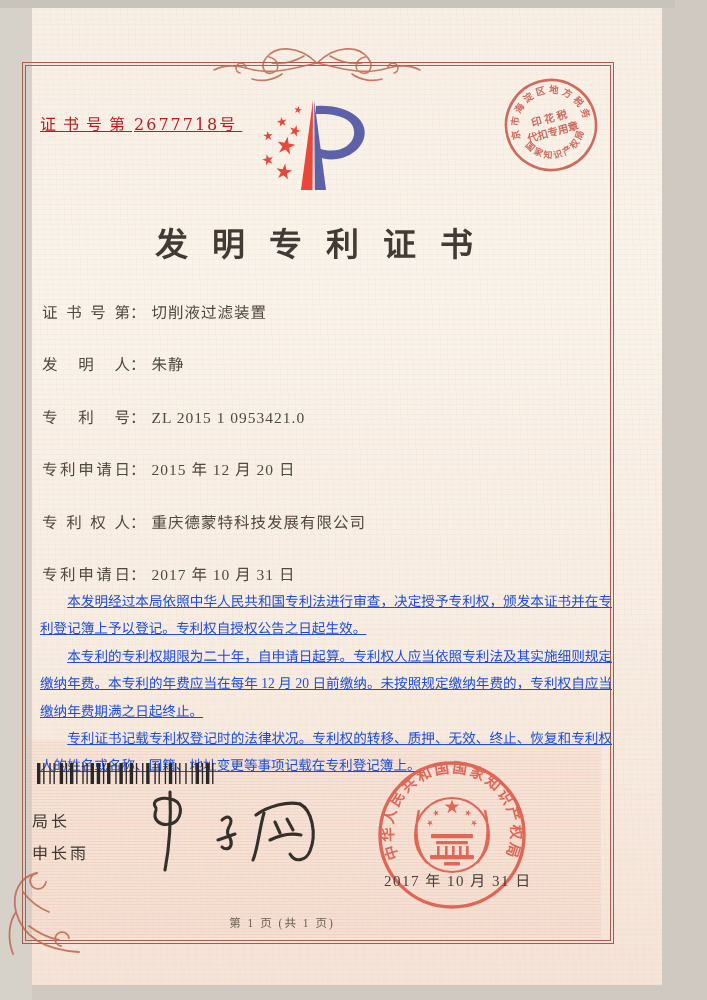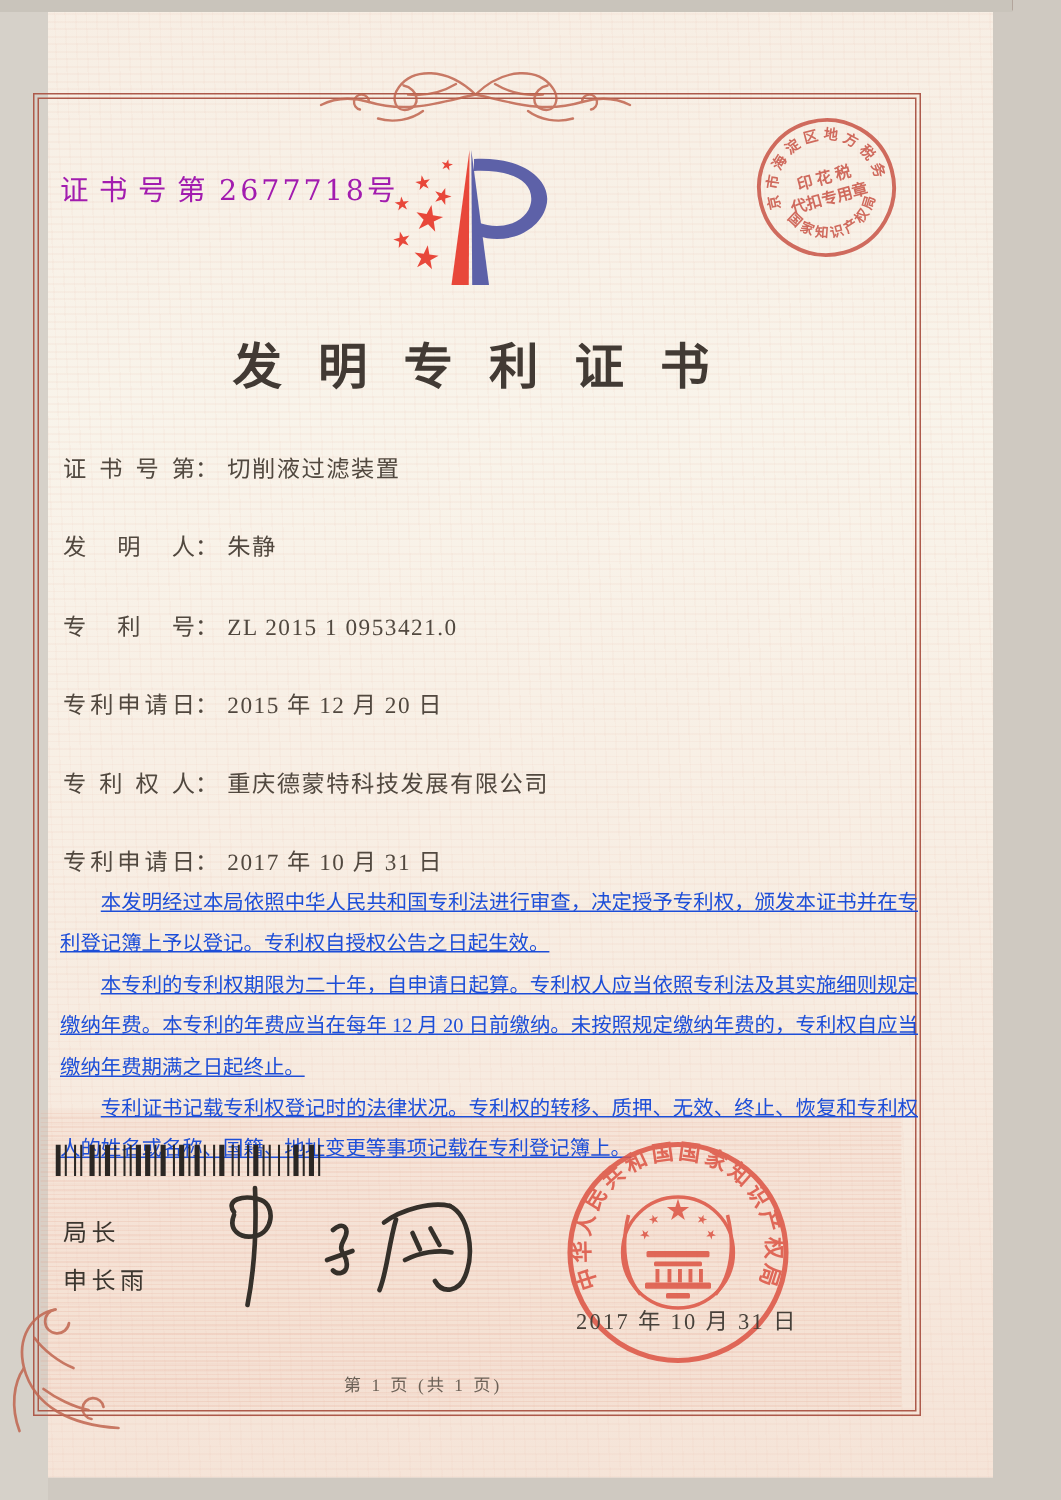--- a/index.html
+++ b/index.html
@@ -31,39 +31,39 @@
     left:22px;top:62px;width:584px;height:874px;
     border:4px double #ad5a4b;
   }
   .pink-band{
     left:27px;top:740px;width:574px;height:198px;
     background:
       repeating-linear-gradient(0deg, rgba(224,148,125,.14) 0 1px, transparent 1px 3px),
       rgba(242,196,178,.16);
   }
   
-  .certno{left:40px;top:111px;color:#a21caf;font-size:19px;}
+  .certno{left:40px;top:111px;color:#b91c1c;font-size:16px;text-decoration:underline;}
   .certno .sp{letter-spacing:7px;}
   .certno .num{font-family:"DejaVu Serif",serif;letter-spacing:2px;padding-left:2px;}
   .title{
     left:22px;top:218px;width:584px;text-align:center;
     font-size:33px;font-weight:600;color:#423a34;
     letter-spacing:24px;text-indent:24px;
   }
   
   .field{left:42px;height:22px;color:#51483f;font-size:15.5px;white-space:nowrap;}
   .flabel{display:inline-block;width:88px;text-align:justify;text-align-last:justify;}
   .fcolon{display:inline-block;margin-right:6px;}
   .fvalue{letter-spacing:1px;margin-top:31px;}
   
   .bodytext{left:40px;top:588px;width:572px;color:#1d4ed8;text-decoration:underline;}
   .bodytext p{margin:0;font-size:13.6px;line-height:27.4px;text-indent:2em;text-align:justify;}
   
   .barcode{left:37px;top:763px;width:186px;height:21px;}
-  .officer{left:42px;color:#3c362f;font-size:16px;letter-spacing:3px;}
+  .officer{left:32px;color:#3c362f;font-size:16px;letter-spacing:3px;}
   .signature{left:132px;top:788px;}
   .seal{left:367px;top:750px;opacity:.87;}
   .sealdate{left:384px;top:869px;color:#47413a;font-size:15px;letter-spacing:1.5px;z-index:5;}
   .taxseal{left:492px;top:66px;opacity:.8;transform:rotate(-15deg);}
   .footer{left:22px;top:914px;width:520px;text-align:center;color:#6b6056;font-size:11.5px;letter-spacing:2px;}
   .ornament-top{left:202px;top:36px;}
   .ornament-corner{left:1px;top:856px;}
   svg{display:block;}
 </style>
 </head>

